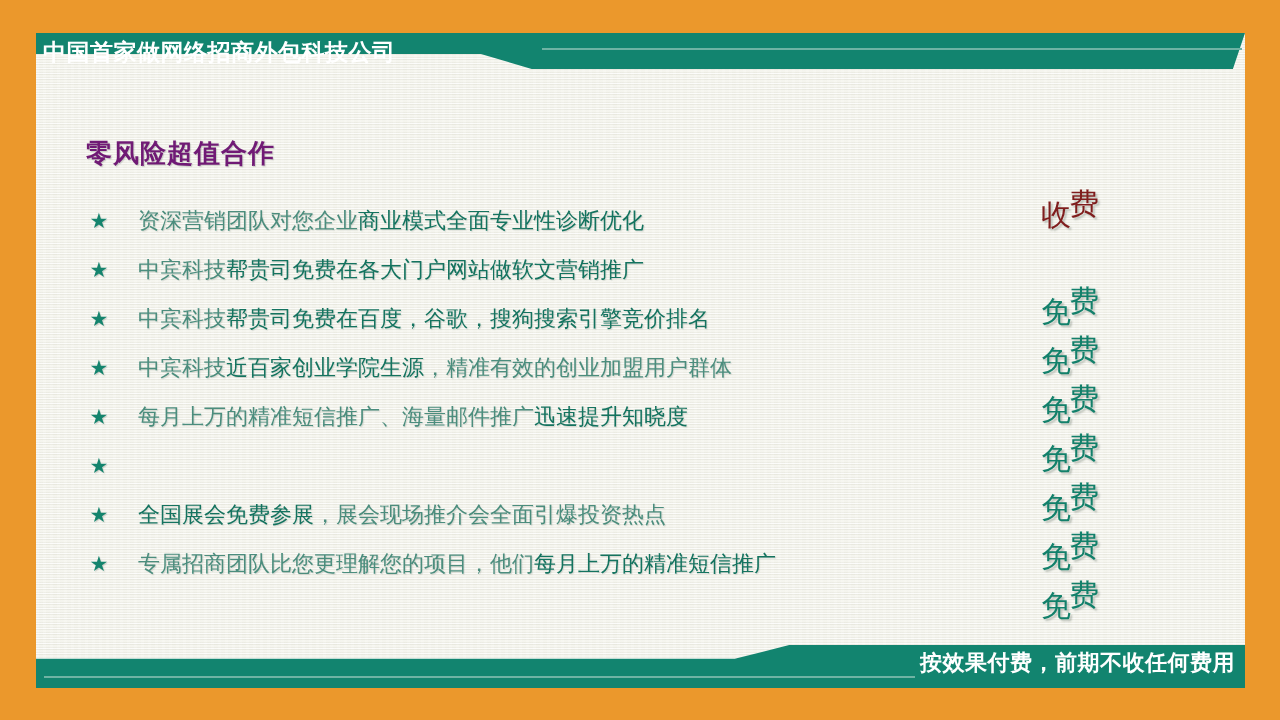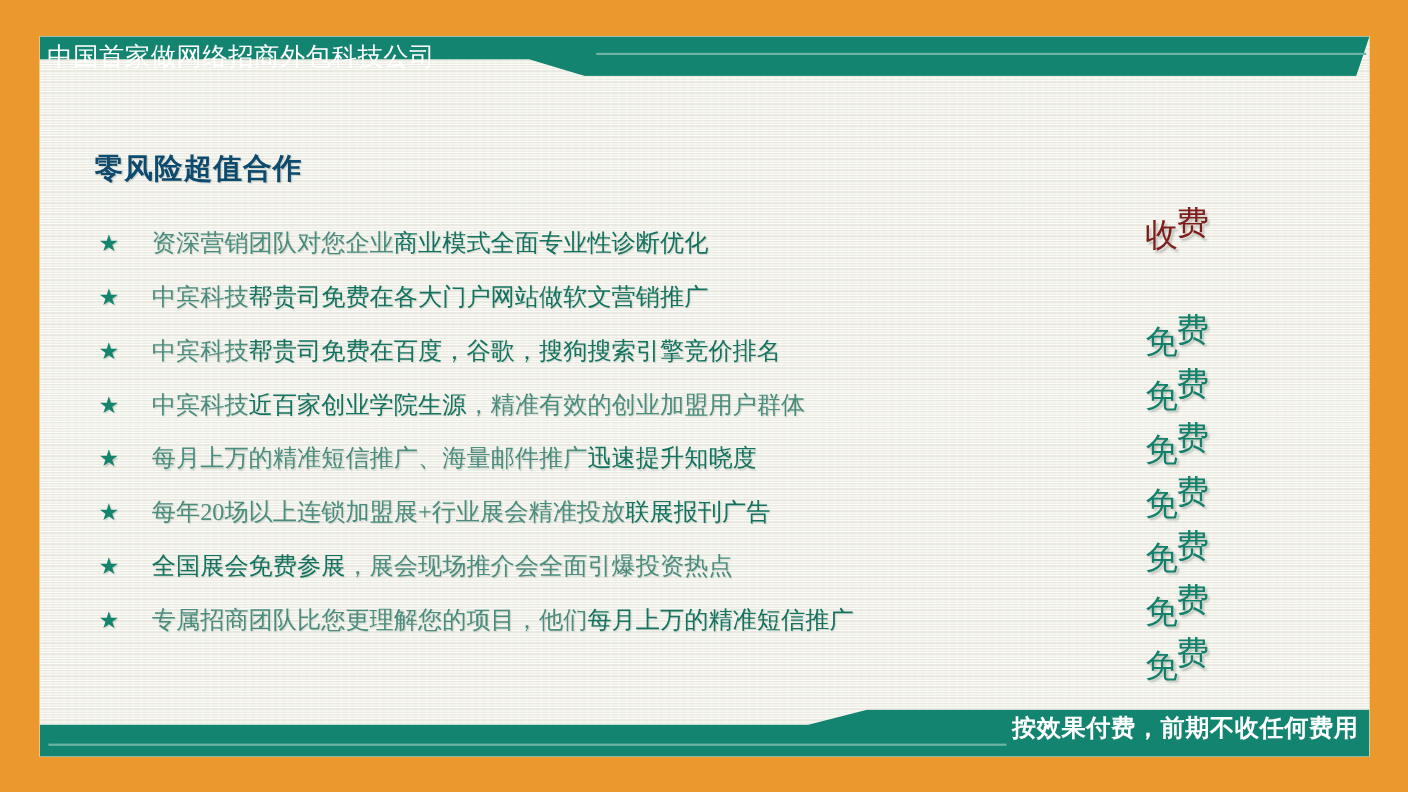--- a/index.html
+++ b/index.html
@@ -67,32 +67,32 @@
   }
   #header-title {
     position: absolute;
     left: 43px;
     top: 36px;
     width: 470px;
     height: 32px;
     line-height: 32px;
     color: #ffffff;
     font-family: "DejaVu Sans", "Liberation Sans", sans-serif;
-    font-weight: normal;
+    font-weight: bold;
     font-size: 23px;
     letter-spacing: 0.5px;
     white-space: nowrap;
   }
 
   
   #section-title {
     position: absolute;
     left: 86px;
     top: 136px;
-    color: #0c4a6e;
+    color: #701a75;
     font-family: "DejaVu Sans", "Liberation Sans", sans-serif;
     font-weight: bold;
     font-size: 26px;
     letter-spacing: 1px;
     text-shadow: 1px 1px 1px rgba(120,130,120,0.35);
     white-space: nowrap;
   }
 
   
   #bullet-list {
@@ -214,21 +214,20 @@
         <div class="bullet-text"><span class="seg-normal">中宾科技</span><span class="seg-bold">近百家创业学院生源</span><span class="seg-normal">，精准有效的创业加盟用户群体</span></div>
         <div class="price-tag price-free"><span class="c1">免</span><span class="c2">费</span></div>
       </div>
       <div class="bullet-row">
         <div class="bullet-star">★</div>
         <div class="bullet-text"><span class="seg-normal">每月上万的精准短信推广、海量邮件推广</span><span class="seg-bold">迅速提升知晓度</span></div>
         <div class="price-tag price-free"><span class="c1">免</span><span class="c2">费</span></div>
       </div>
       <div class="bullet-row">
         <div class="bullet-star">★</div>
-        <div class="bullet-text"><span class="seg-normal">每年20场以上连锁加盟展+行业展会精准投放</span><span class="seg-bold">联展报刊广告</span></div>
         <div class="price-tag price-free"><span class="c1">免</span><span class="c2">费</span></div>
       </div>
       <div class="bullet-row">
         <div class="bullet-star">★</div>
         <div class="bullet-text"><span class="seg-bold">全国展会免费参展</span><span class="seg-normal">，展会现场推介会全面引爆投资热点</span></div>
         <div class="price-tag price-free"><span class="c1">免</span><span class="c2">费</span></div>
       </div>
       <div class="bullet-row">
         <div class="bullet-star">★</div>
         <div class="bullet-text"><span class="seg-normal">专属招商团队比您更理解您的项目，他们</span><span class="seg-bold">每月上万的精准短信推广</span></div>

